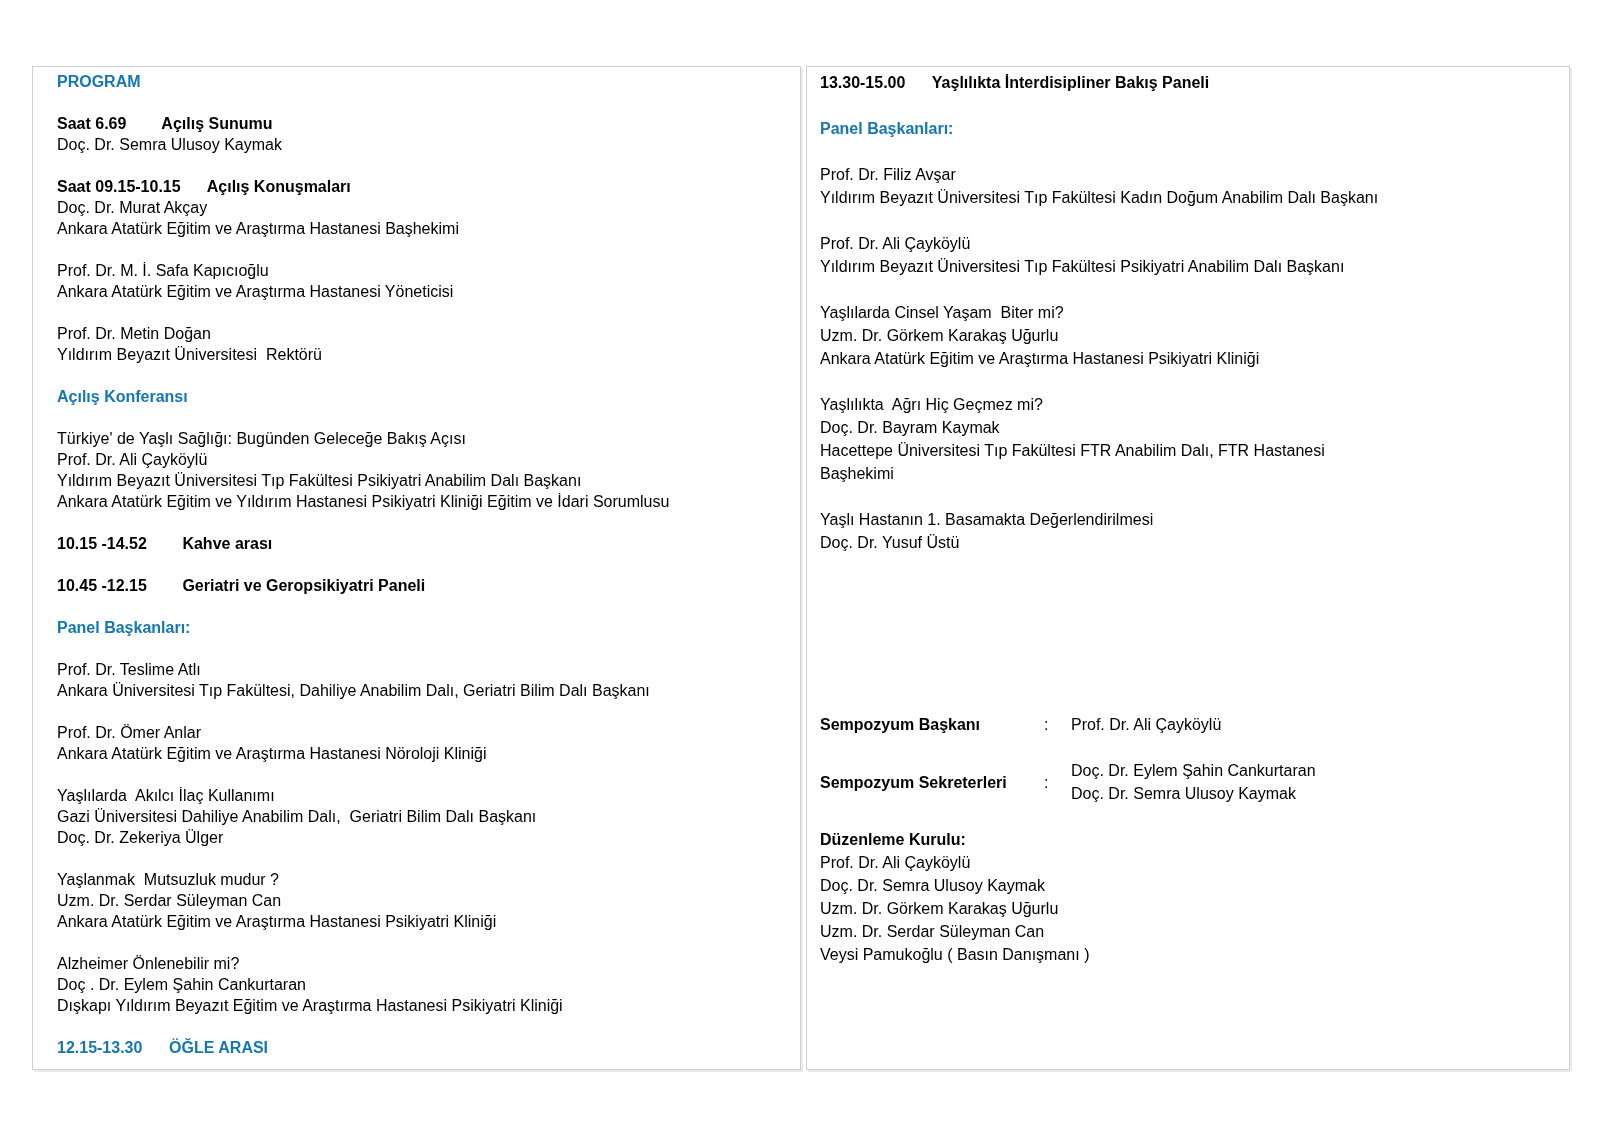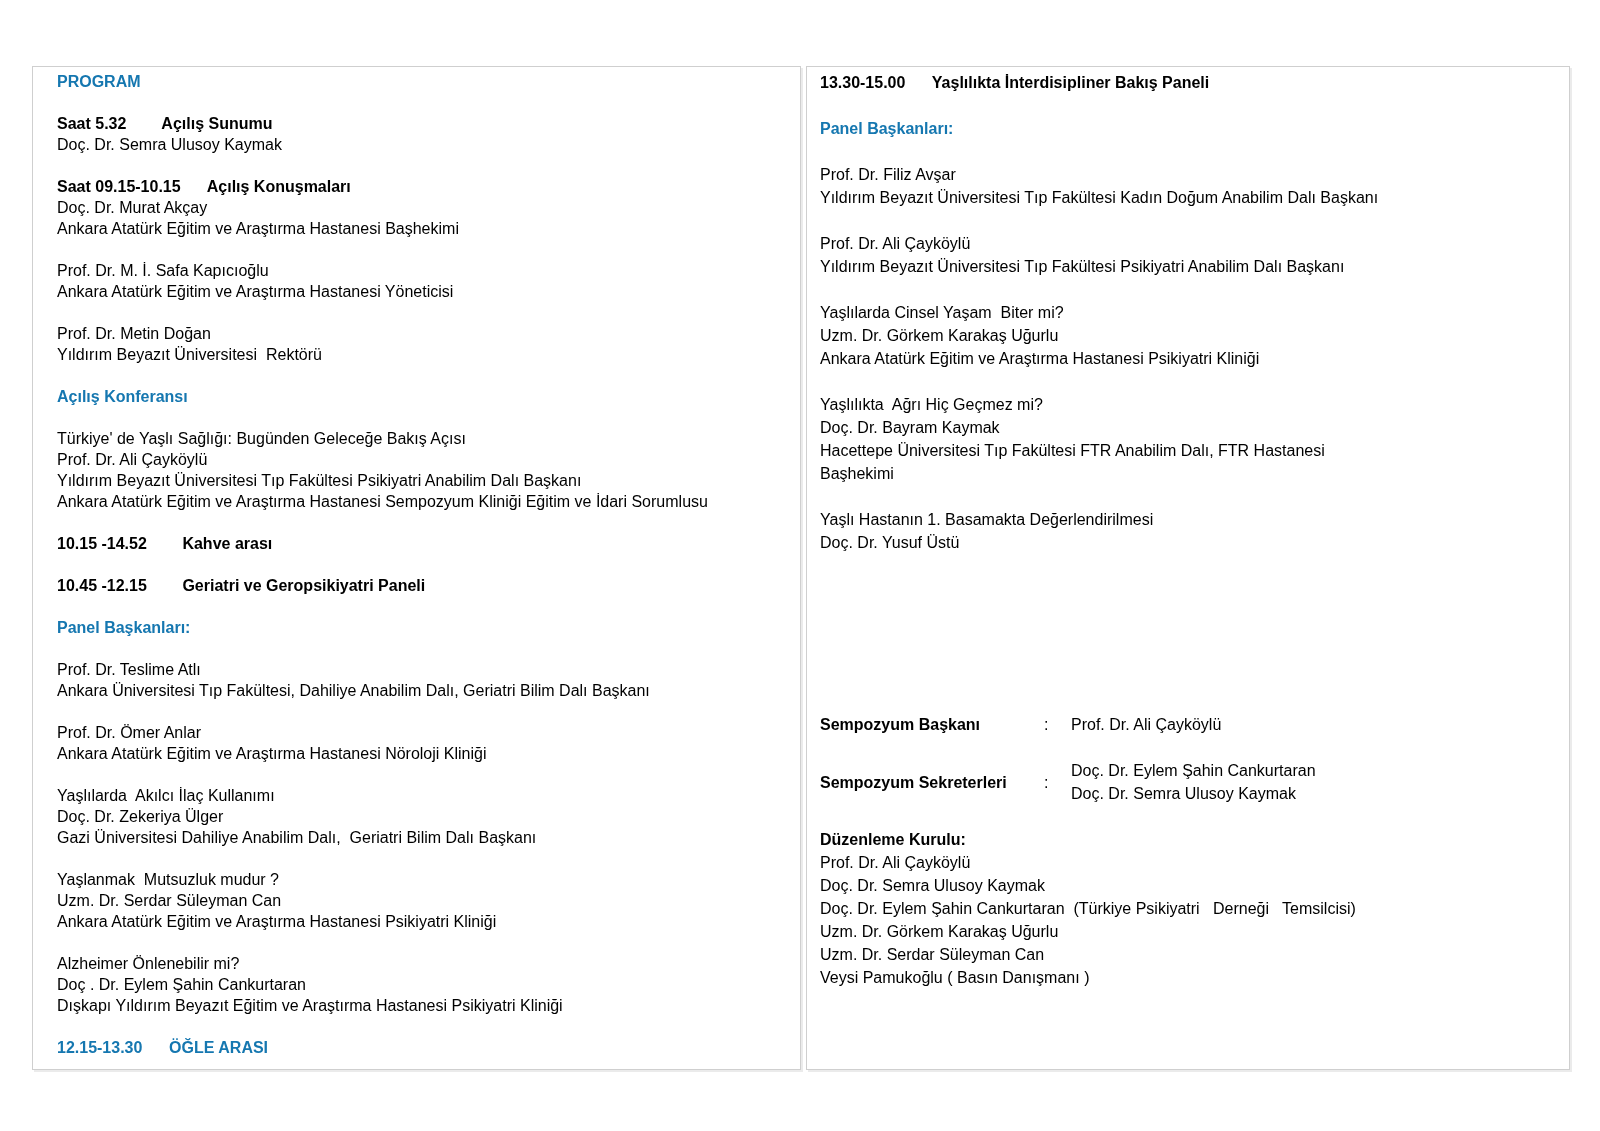--- a/index.html
+++ b/index.html
@@ -65,21 +65,21 @@
 </head>
 <body>
 
 <div class="page">
   <div class="columns">
     <section class="box col-left">
         <p class="block">
           <span class="line t-blue">PROGRAM</span>
         </p>
         <p class="block">
-          <span class="line t-bold">Saat 5.32        Açılış Sunumu</span>
+          <span class="line t-bold">Saat 6.69        Açılış Sunumu</span>
           <span class="line t-normal">Doç. Dr. Semra Ulusoy Kaymak</span>
         </p>
         <p class="block">
           <span class="line t-bold">Saat 09.15-10.15      Açılış Konuşmaları</span>
           <span class="line t-normal">Doç. Dr. Murat Akçay</span>
           <span class="line t-normal">Ankara Atatürk Eğitim ve Araştırma Hastanesi Başhekimi</span>
         </p>
         <p class="block">
           <span class="line t-normal">Prof. Dr. M. İ. Safa Kapıcıoğlu</span>
           <span class="line t-normal">Ankara Atatürk Eğitim ve Araştırma Hastanesi Yöneticisi</span>
@@ -88,43 +88,43 @@
           <span class="line t-normal">Prof. Dr. Metin Doğan</span>
           <span class="line t-normal">Yıldırım Beyazıt Üniversitesi  Rektörü</span>
         </p>
         <p class="block">
           <span class="line t-blue">Açılış Konferansı</span>
         </p>
         <p class="block">
           <span class="line t-normal">Türkiye' de Yaşlı Sağlığı: Bugünden Geleceğe Bakış Açısı</span>
           <span class="line t-normal">Prof. Dr. Ali Çayköylü</span>
           <span class="line t-normal">Yıldırım Beyazıt Üniversitesi Tıp Fakültesi Psikiyatri Anabilim Dalı Başkanı</span>
-          <span class="line t-normal">Ankara Atatürk Eğitim ve Araştırma Hastanesi Sempozyum Kliniği Eğitim ve İdari Sorumlusu</span>
+          <span class="line t-normal">Ankara Atatürk Eğitim ve Yıldırım Hastanesi Psikiyatri Kliniği Eğitim ve İdari Sorumlusu</span>
         </p>
         <p class="block">
           <span class="line t-bold">10.15 -14.52        Kahve arası</span>
         </p>
         <p class="block">
           <span class="line t-bold">10.45 -12.15        Geriatri ve Geropsikiyatri Paneli</span>
         </p>
         <p class="block">
           <span class="line t-blue">Panel Başkanları:</span>
         </p>
         <p class="block">
           <span class="line t-normal">Prof. Dr. Teslime Atlı</span>
           <span class="line t-normal">Ankara Üniversitesi Tıp Fakültesi, Dahiliye Anabilim Dalı, Geriatri Bilim Dalı Başkanı</span>
         </p>
         <p class="block">
           <span class="line t-normal">Prof. Dr. Ömer Anlar</span>
           <span class="line t-normal">Ankara Atatürk Eğitim ve Araştırma Hastanesi Nöroloji Kliniği</span>
         </p>
         <p class="block">
           <span class="line t-normal">Yaşlılarda  Akılcı İlaç Kullanımı</span>
+          <span class="line t-normal">Gazi Üniversitesi Dahiliye Anabilim Dalı,  Geriatri Bilim Dalı Başkanı</span>
           <span class="line t-normal">Doç. Dr. Zekeriya Ülger</span>
-          <span class="line t-normal">Gazi Üniversitesi Dahiliye Anabilim Dalı,  Geriatri Bilim Dalı Başkanı</span>
         </p>
         <p class="block">
           <span class="line t-normal">Yaşlanmak  Mutsuzluk mudur ?</span>
           <span class="line t-normal">Uzm. Dr. Serdar Süleyman Can</span>
           <span class="line t-normal">Ankara Atatürk Eğitim ve Araştırma Hastanesi Psikiyatri Kliniği</span>
         </p>
         <p class="block">
           <span class="line t-normal">Alzheimer Önlenebilir mi?</span>
           <span class="line t-normal">Doç . Dr. Eylem Şahin Cankurtaran</span>
           <span class="line t-normal">Dışkapı Yıldırım Beyazıt Eğitim ve Araştırma Hastanesi Psikiyatri Kliniği</span>
@@ -176,20 +176,19 @@
           <span class="kv-colon">:</span>
           <span class="kv-values">
             <span class="line t-normal">Doç. Dr. Eylem Şahin Cankurtaran</span>
             <span class="line t-normal">Doç. Dr. Semra Ulusoy Kaymak</span>
           </span>
         </div>
         <p class="block">
           <span class="line t-bold">Düzenleme Kurulu:</span>
           <span class="line t-normal">Prof. Dr. Ali Çayköylü</span>
           <span class="line t-normal">Doç. Dr. Semra Ulusoy Kaymak</span>
-          <span class="line t-normal">Doç. Dr. Eylem Şahin Cankurtaran  (Türkiye Psikiyatri   Derneği   Temsilcisi)</span>
           <span class="line t-normal">Uzm. Dr. Görkem Karakaş Uğurlu</span>
           <span class="line t-normal">Uzm. Dr. Serdar Süleyman Can</span>
           <span class="line t-normal">Veysi Pamukoğlu ( Basın Danışmanı )</span>
         </p>
       </section>
   </div>
 </div>
 
 </body></html>

